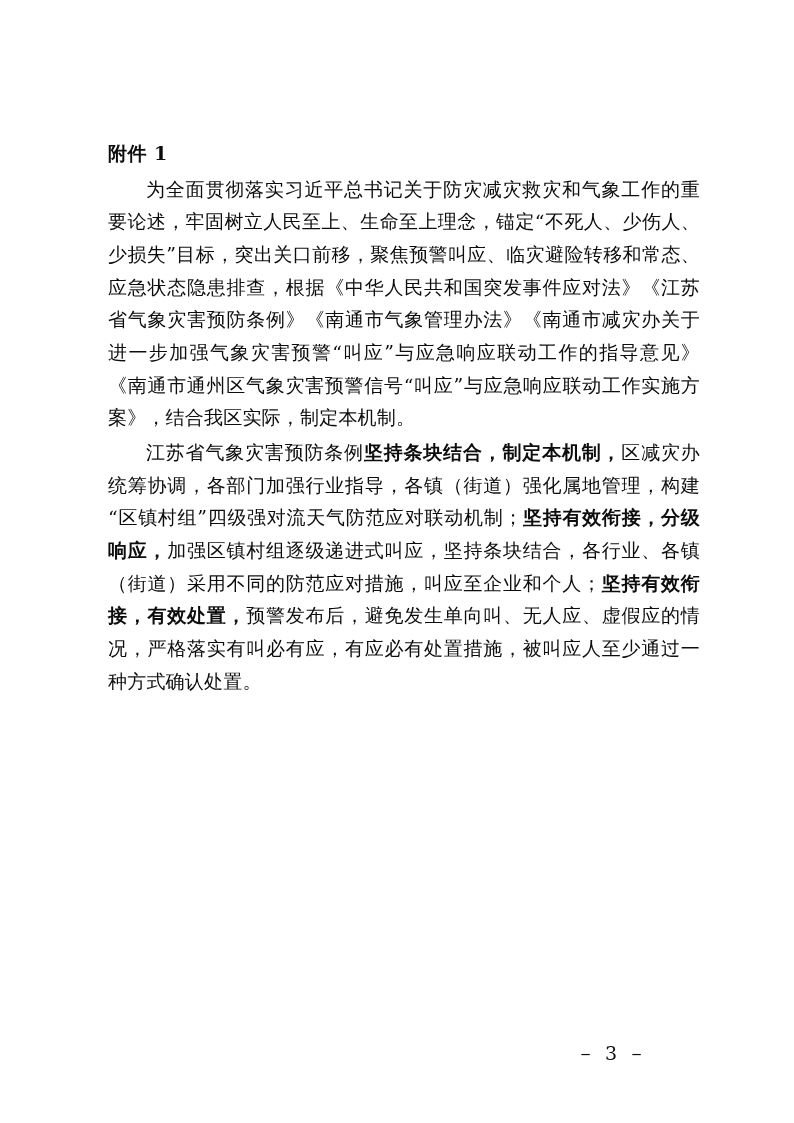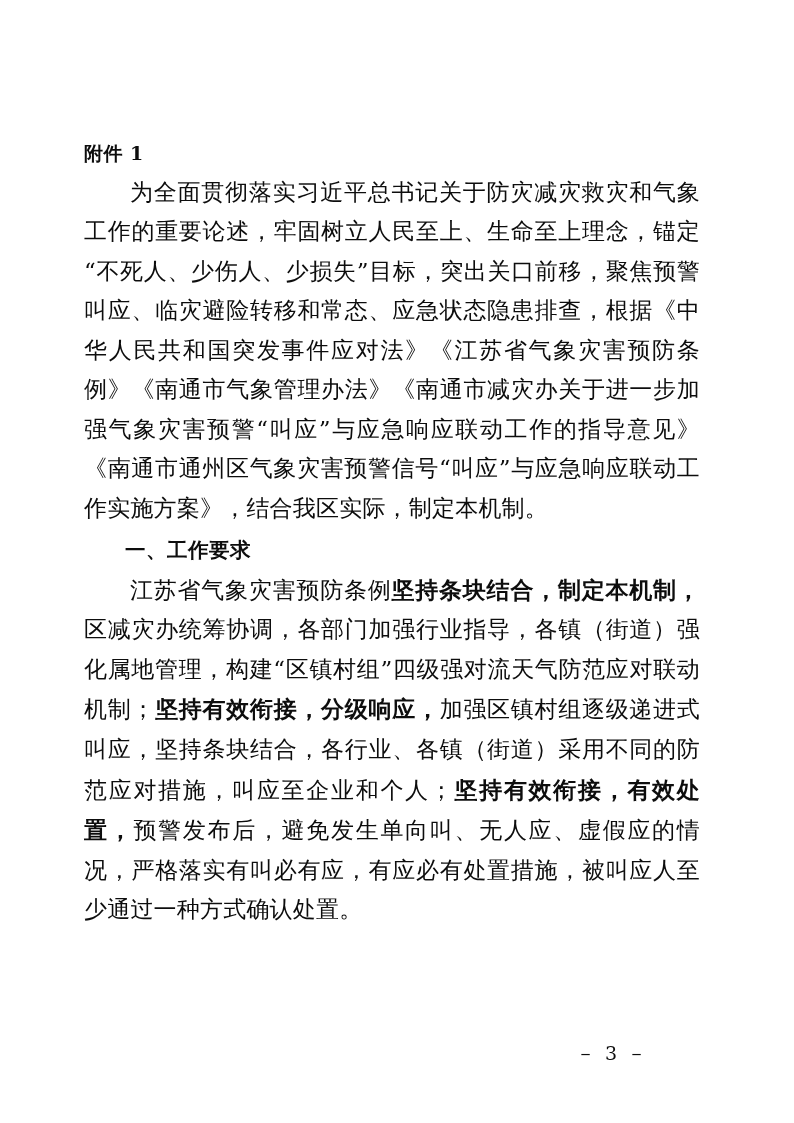--- a/index.html
+++ b/index.html
@@ -14,39 +14,39 @@
     color: #0d0d0d;
     position: relative;
     overflow: hidden;
   }
   .page {
     position: absolute;
     top: 0; left: 0;
     width: 794px;
     height: 891px;
     box-sizing: border-box;
-    padding: 140px 94px 60px 84px;
+    padding: 140px 94px 60px 108px;
   }
   .attachment-label {
     font-size: 19px;
     font-weight: 700;
     letter-spacing: 0.5px;
     margin: 0 0 6px 0;
     line-height: 1.4;
   }
   .doc-title {
     font-size: 27px;
     font-weight: 700;
     text-align: center;
     letter-spacing: 1px;
     margin: 10px 0 26px 0;
     line-height: 1.45;
   }
   p.body-text {
-    font-size: 23px;
+    font-size: 19px;
     line-height: 1.72;
     text-align: justify;
     text-justify: inter-ideograph;
     margin: 0 0 2px 0;
     text-indent: 2em;
     letter-spacing: 0.2px;
   }
   .section-heading {
     font-size: 20.5px;
     font-weight: 700;
@@ -75,21 +75,20 @@
 </head>
 <body>
 
 <div class="page">
 
   <div class="attachment-label">附件 1</div>
 
 
   <p class="body-text">为全面贯彻落实习近平总书记关于防灾减灾救灾和气象工作的重要论述，牢固树立人民至上、生命至上理念，锚定“不死人、少伤人、少损失”目标，突出关口前移，聚焦预警叫应、临灾避险转移和常态、应急状态隐患排查，根据《中华人民共和国突发事件应对法》《江苏省气象灾害预防条例》《南通市气象管理办法》《南通市减灾办关于进一步加强气象灾害预警“叫应”与应急响应联动工作的指导意见》《南通市通州区气象灾害预警信号“叫应”与应急响应联动工作实施方案》，结合我区实际，制定本机制。</p>
 
-  <div class="section-heading">一、工作要求</div>
 
   <p class="body-text"><span>江苏省气象灾害预防条例</span><b>坚持条块结合，制定本机制，</b><span>区减灾办统筹协调，各部门加强行业指导，各镇（街道）强化属地管理，构建“区镇村组”四级强对流天气防范应对联动机制；</span><b>坚持有效衔接，分级响应，</b><span>加强区镇村组逐级递进式叫应，坚持条块结合，各行业、各镇（街道）采用不同的防范应对措施，叫应至企业和个人；</span><b>坚持有效衔接，有效处置，</b><span>预警发布后，避免发生单向叫、无人应、虚假应的情况，严格落实有叫必有应，有应必有处置措施，被叫应人至少通过一种方式确认处置。</span></p>
 
 </div>
 
 <div class="page-number">
   <span class="pn-inner">－ 3 －</span>
 </div>
 
 </body></html>

